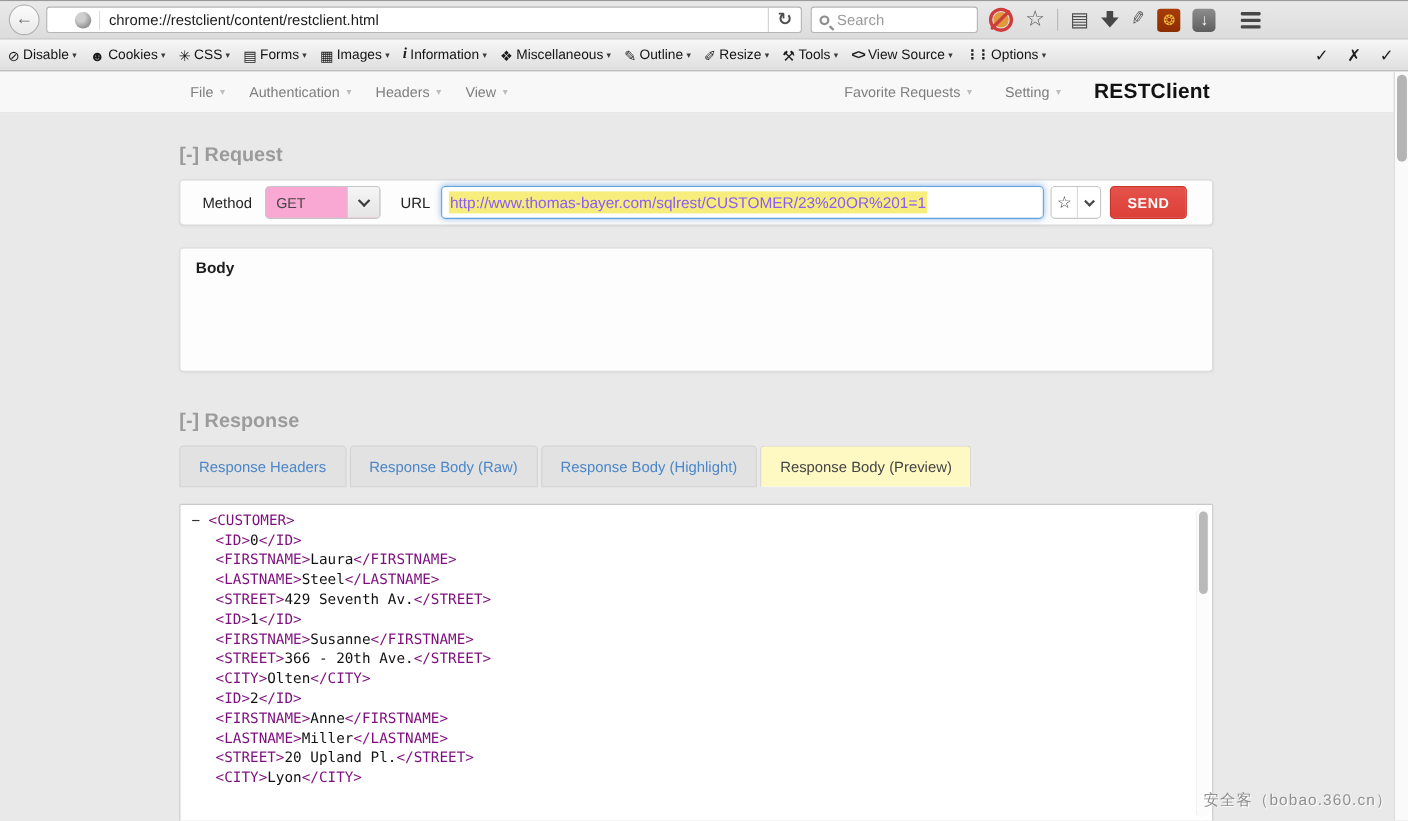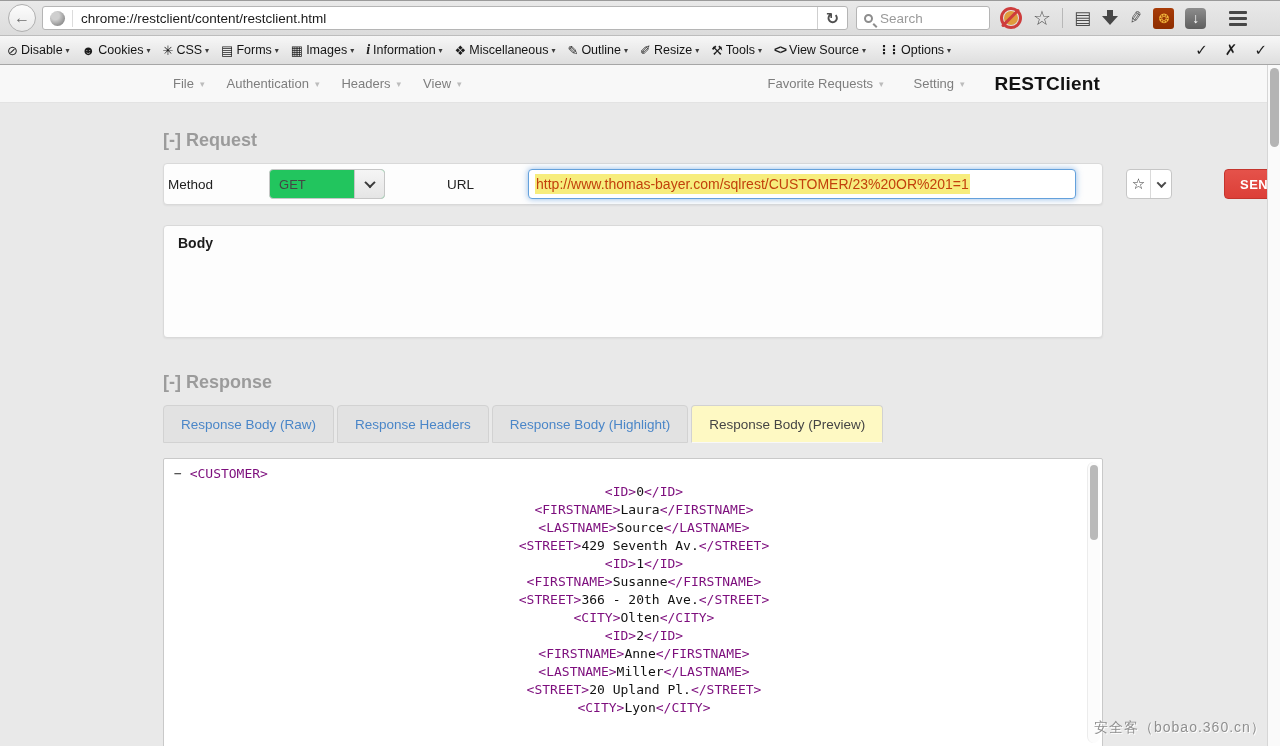--- a/index.html
+++ b/index.html
@@ -18,37 +18,37 @@
     border-top:1px solid #9a9a9a; border-bottom:1px solid #bdbdbd;
     display:flex; align-items:center; padding:0 8px;
   }
   .back-btn {
     width:28px; height:28px; border-radius:50%; flex:0 0 auto;
     background:linear-gradient(#fcfcfc,#e9e9e9); border:1px solid #b0b0b0;
     display:flex; align-items:center; justify-content:center;
     color:#6e6e6e; font-size:16px; font-weight:bold; margin-right:6px;
   }
   .addressbar {
-    width:806px; height:24px; background:#fff; border:1px solid #b5b5b5;
-    border-radius:3px; display:flex; align-items:center; overflow:hidden;
+    width:687px; height:24px; background:#fff; border:1px solid #b5b5b5;
+    border-radius:3px; display:flex; align-items:center; overflow:hidden;padding-left:18px;
   }
   .globe {
     width:15px; height:15px; border-radius:50%; margin:0 7px;
     background:radial-gradient(circle at 35% 32%, #cfcfcf 0 28%, #949494 70%);
     flex:0 0 auto;
   }
   .globe-sep { width:1px; height:17px; background:#dcdcdc; margin-right:8px; flex:0 0 auto; }
   .url-text { flex:1; font-size:13.5px; color:#1a1a1a; white-space:nowrap; }
   .reload {
     width:30px; height:100%; border-left:1px solid #cfcfcf;
     display:flex; align-items:center; justify-content:center;
     color:#4f4f4f; font-size:16px; font-weight:bold; flex:0 0 auto;
   }
   .searchbox {
-    width:134px; height:24px; background:#fff; border:1px solid #b5b5b5;
+    width:152px; height:24px; background:#fff; border:1px solid #b5b5b5;
     border-radius:3px; margin-left:8px; display:flex; align-items:center;
     padding:0 7px; flex:0 0 auto;
   }
   .mag { width:9px; height:9px; border:2px solid #8d8d8d; border-radius:50%; position:relative; margin-right:7px; flex:0 0 auto; }
   .mag::after { content:""; position:absolute; width:2px; height:5px; background:#8d8d8d; left:8px; top:7px; transform:rotate(-45deg); }
   .search-ph { color:#9a9a9a; font-size:13.5px; }
   .nav-icons { display:flex; align-items:center; gap:11px; margin-left:10px; }
   .adblock { position:relative; width:22px; height:22px; flex:0 0 auto; }
   .adblock::before { content:""; position:absolute; inset:4px; background:#e09a3c; border-radius:50%; }
   .adblock::after { content:""; position:absolute; inset:0; border:3px solid #ce3c3c; border-radius:50%; }
@@ -102,42 +102,42 @@
   
   .sec-head { position:absolute; left:163px; font-size:18px; font-weight:bold; color:#9b9b9b; }
   #h-request  { top:130px; }
   #h-response { top:372px; }
 
   
   .req-panel {
     position:absolute; left:163px; top:163px; width:940px; height:42px;
     background:#fdfdfd; border:1px solid #d9d9d9; border-radius:4px;
     box-shadow:0 1px 2px rgba(0,0,0,0.05);
-    display:flex; align-items:center; padding:0 4px;gap:44px;
+    display:flex; align-items:center; padding:0 20px;
   }
   .fld-label { font-size:13.5px; color:#222; flex:0 0 auto; }
   .method-select {
-    width:116px; height:30px; background:#22c55e; border:1px solid #c6c6c6; border-radius:4px;
+    width:105px; height:30px; background:#f9a8d4; border:1px solid #c6c6c6; border-radius:4px;
     display:flex; align-items:center; margin:0 18px 0 12px; flex:0 0 auto;justify-content:flex-end;
   }
   .method-value { flex:1; padding-left:9px; font-size:13px; color:#454545; }
   .select-btn {
     width:30px; height:100%; border-left:1px solid #c6c6c6;
     background:linear-gradient(#f5f5f5,#e5e5e5); border-radius:0 3px 3px 0;
     display:flex; align-items:center; justify-content:center;
   }
   .chev { width:8px; height:8px; border-right:2px solid #3a3a3a; border-bottom:2px solid #3a3a3a; transform:rotate(45deg) translate(-1px,-1px); }
   .chev.small { width:7px; height:7px; border-color:#4a4a4a; }
   .url-input {
     width:548px; height:30px; background:#fff; border:1px solid #64a1dc; border-radius:4px;
     box-shadow:0 0 6px rgba(88,151,221,0.65);
     display:flex; align-items:center; padding:0 6px; margin:0 6px 0 10px;
     overflow:hidden; flex:0 0 auto;
   }
-  .url-sel { background:#f7ed7d; font-size:14px; color:#c2410c; white-space:nowrap; padding:2px 1px; }
+  .url-sel { background:#f7ed7d; font-size:14px; color:#8b5cf6; white-space:nowrap; padding:2px 1px; }
   .star-group {
     width:46px; height:30px; background:#fff; border:1px solid #c6c6c6; border-radius:4px;
     display:flex; margin-left:0; flex:0 0 auto;
   }
   .star-cell { flex:1; display:flex; align-items:center; justify-content:center; font-size:15px; color:#333; }
   .chev-cell { width:21px; border-left:1px solid #dadada; display:flex; align-items:center; justify-content:center; }
   .send-btn {
     width:70px; height:30px; margin-left:8px; flex:0 0 auto;
     background:linear-gradient(#e5524a,#dc3f38); border:1px solid #c4352e; border-radius:4px;
     color:#fff; font-weight:bold; font-size:13px; letter-spacing:0.5px;
@@ -173,21 +173,21 @@
 
   
   .resp-box {
     position:absolute; left:163px; top:458px; width:940px; height:300px;
     background:#fff; border:1px solid #c9c9c9; border-radius:2px;
     padding:6px 10px; overflow:hidden;
     font-family:"DejaVu Sans Mono","Liberation Mono",monospace;
     font-size:13px; line-height:18px;
   }
   .xline { white-space:pre; }
-  .xline.ind { padding-left:22px;text-align:center; }
+  .xline.ind { padding-left:22px; }
   .xtag { color:#7d0e7d; font-weight:normal; }
   .xval { color:#111; }
   .xmarker { color:#333; }
   .resp-scroll {
     position:absolute; left:1087px; top:462px; width:13px; height:281px;
     background:#fcfcfc; border-left:1px solid #ececec; border-radius:7px; z-index:3;
   }
   .resp-thumb { position:absolute; left:2px; top:3px; width:8px; height:75px; background:#b9b9b9; border-radius:4px; display:block; }
 
   
@@ -368,31 +368,31 @@
   <div class="send-btn">SEND</div>
 </div>
 
 <div class="body-panel">
   <div class="body-title">Body</div>
 </div>
 
 <div class="sec-head" id="h-response">[-] Response</div>
 
 <div class="tabs" id="resp-tabs">
+    <div class="tab">Response Headers</div>
     <div class="tab">Response Body (Raw)</div>
-    <div class="tab">Response Headers</div>
     <div class="tab">Response Body (Highlight)</div>
     <div class="tab active">Response Body (Preview)</div>
   </div>
 
 <div class="resp-box" id="resp-box">
     <div class="xline"><span class="xmarker">− </span><span class="xtag">&lt;CUSTOMER&gt;</span></div>
     <div class="xline ind"><span class="xtag">&lt;ID&gt;</span><span class="xval">0</span><span class="xtag">&lt;/ID&gt;</span></div>
     <div class="xline ind"><span class="xtag">&lt;FIRSTNAME&gt;</span><span class="xval">Laura</span><span class="xtag">&lt;/FIRSTNAME&gt;</span></div>
-    <div class="xline ind"><span class="xtag">&lt;LASTNAME&gt;</span><span class="xval">Source</span><span class="xtag">&lt;/LASTNAME&gt;</span></div>
+    <div class="xline ind"><span class="xtag">&lt;LASTNAME&gt;</span><span class="xval">Steel</span><span class="xtag">&lt;/LASTNAME&gt;</span></div>
     <div class="xline ind"><span class="xtag">&lt;STREET&gt;</span><span class="xval">429 Seventh Av.</span><span class="xtag">&lt;/STREET&gt;</span></div>
     <div class="xline ind"><span class="xtag">&lt;ID&gt;</span><span class="xval">1</span><span class="xtag">&lt;/ID&gt;</span></div>
     <div class="xline ind"><span class="xtag">&lt;FIRSTNAME&gt;</span><span class="xval">Susanne</span><span class="xtag">&lt;/FIRSTNAME&gt;</span></div>
     <div class="xline ind"><span class="xtag">&lt;STREET&gt;</span><span class="xval">366 - 20th Ave.</span><span class="xtag">&lt;/STREET&gt;</span></div>
     <div class="xline ind"><span class="xtag">&lt;CITY&gt;</span><span class="xval">Olten</span><span class="xtag">&lt;/CITY&gt;</span></div>
     <div class="xline ind"><span class="xtag">&lt;ID&gt;</span><span class="xval">2</span><span class="xtag">&lt;/ID&gt;</span></div>
     <div class="xline ind"><span class="xtag">&lt;FIRSTNAME&gt;</span><span class="xval">Anne</span><span class="xtag">&lt;/FIRSTNAME&gt;</span></div>
     <div class="xline ind"><span class="xtag">&lt;LASTNAME&gt;</span><span class="xval">Miller</span><span class="xtag">&lt;/LASTNAME&gt;</span></div>
     <div class="xline ind"><span class="xtag">&lt;STREET&gt;</span><span class="xval">20 Upland Pl.</span><span class="xtag">&lt;/STREET&gt;</span></div>
     <div class="xline ind"><span class="xtag">&lt;CITY&gt;</span><span class="xval">Lyon</span><span class="xtag">&lt;/CITY&gt;</span></div>

